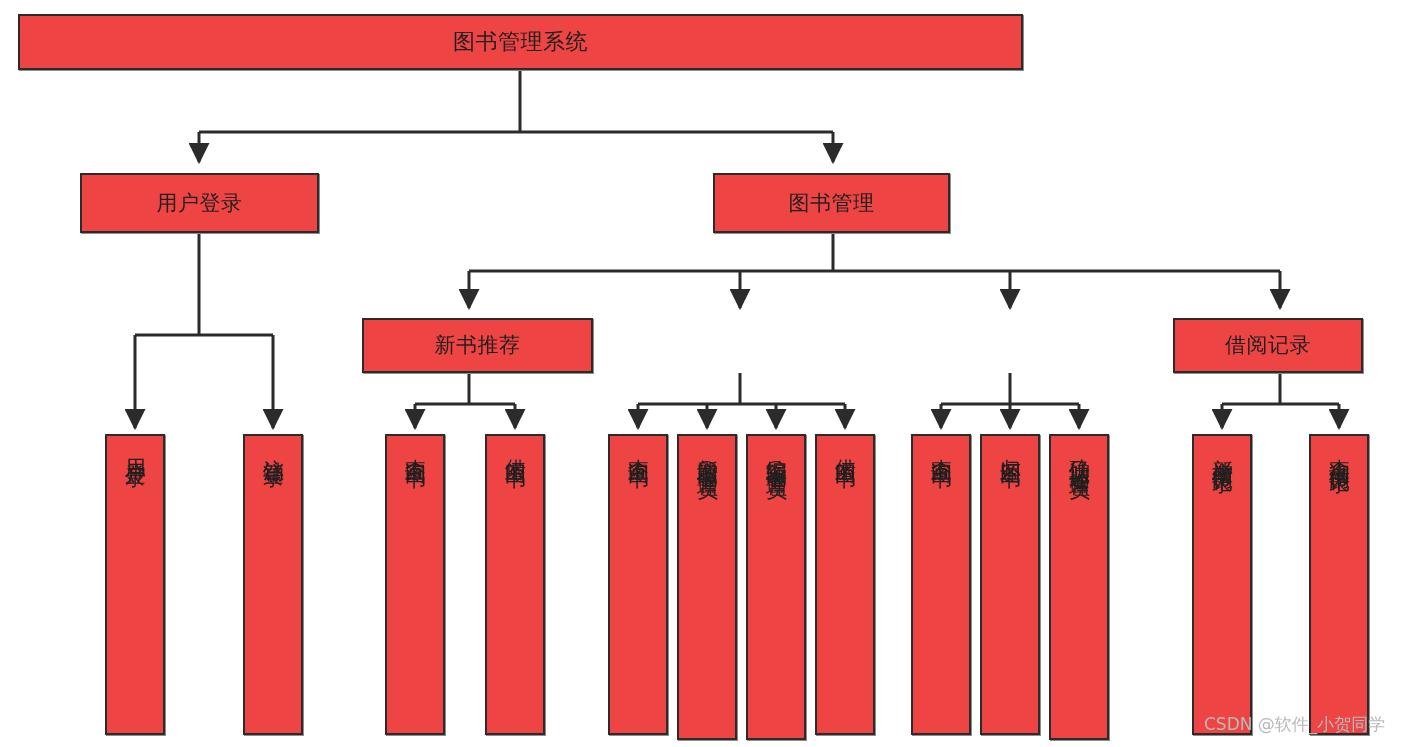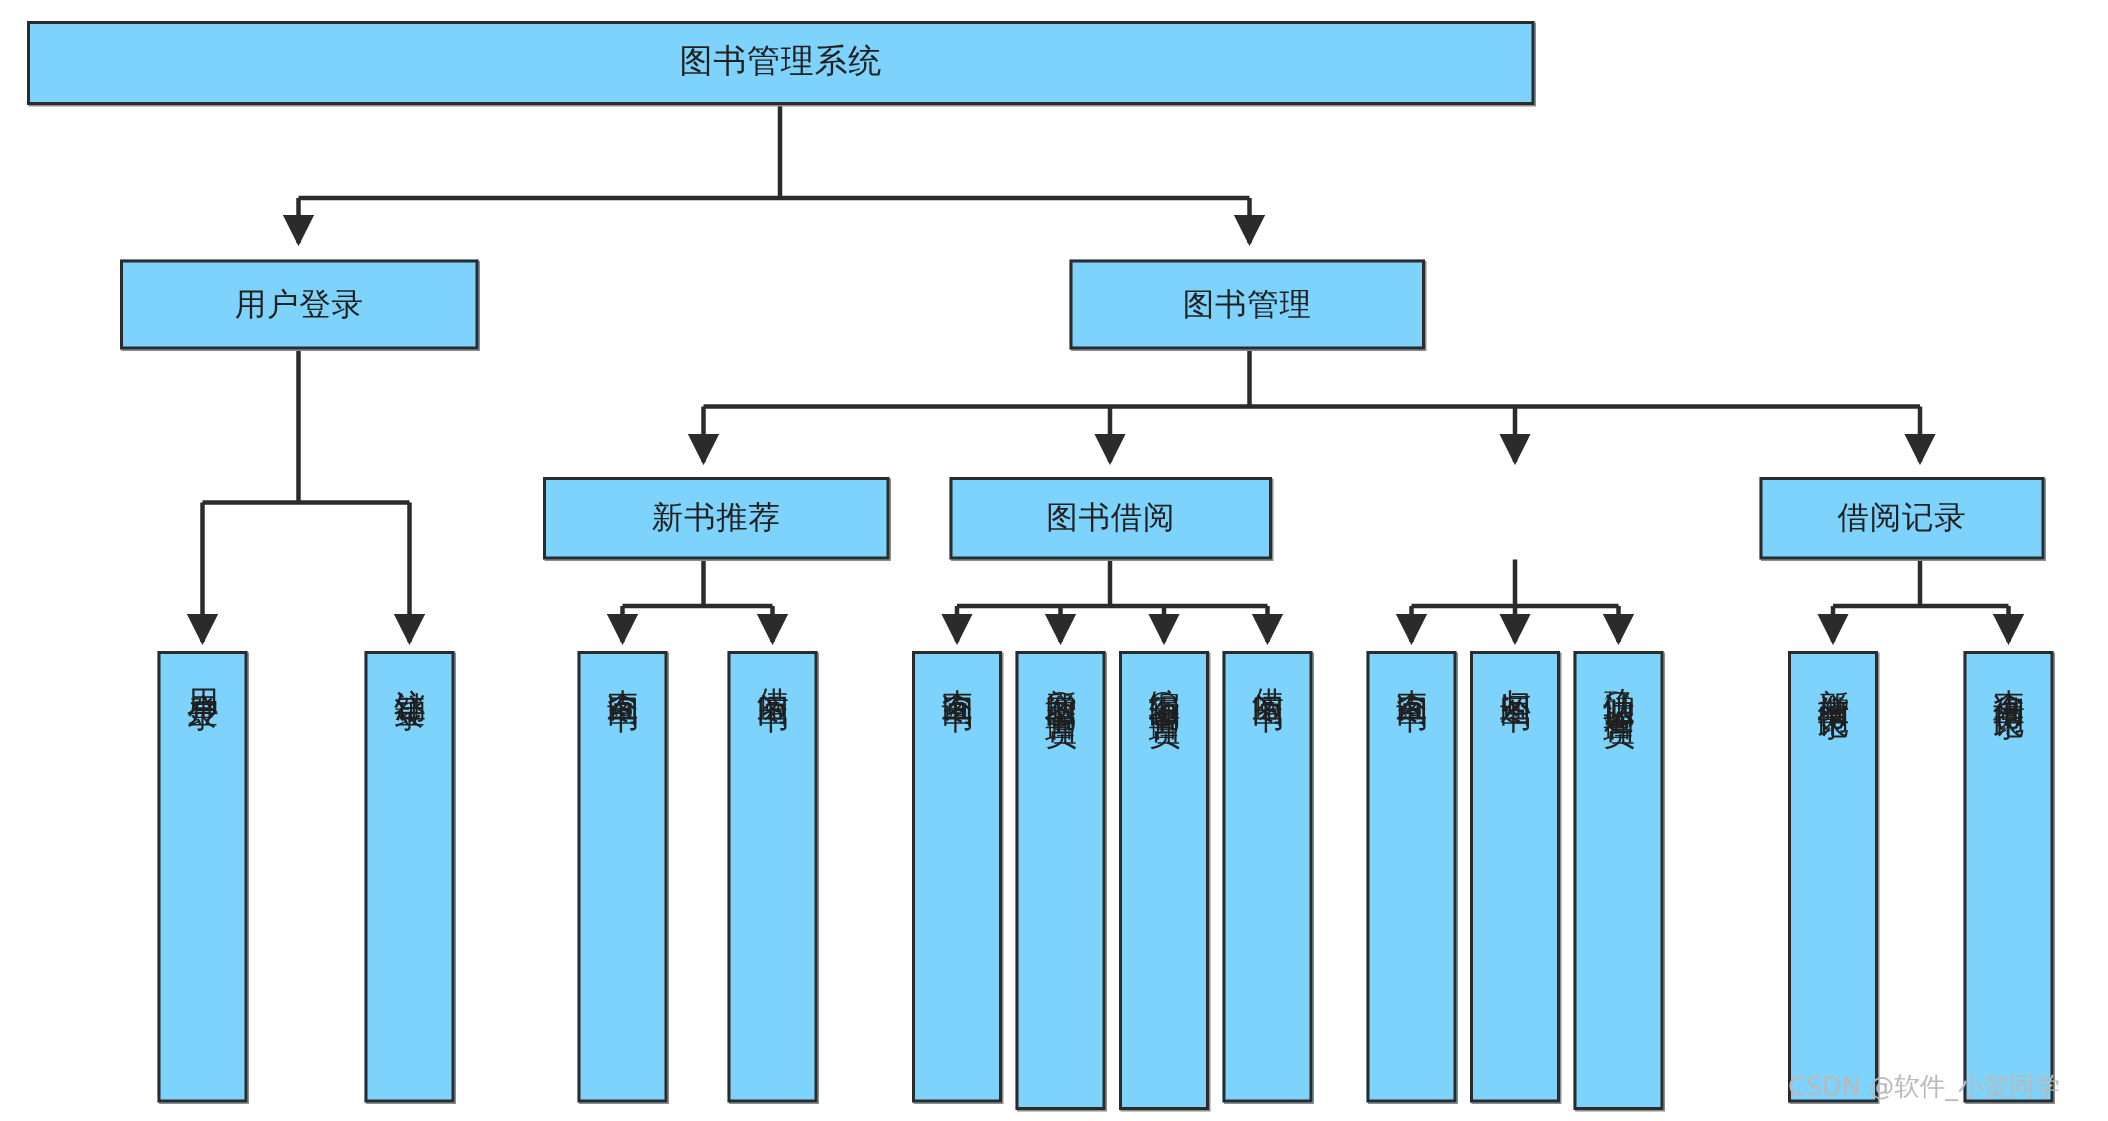--- a/index.html
+++ b/index.html
@@ -23,21 +23,21 @@
     left: 0;
     top: 0;
     width: 1405px;
     height: 747px;
     pointer-events: none;
   }
   .node {
     position: absolute;
     box-sizing: border-box;
     border: 2px solid #2b2b2b;
-    background: #7dd3fc;
+    background: #ef4444;
     display: flex;
     align-items: center;
     justify-content: center;
     box-shadow: 1px 1px 0 0 #8d8d8d;
   }
   .node .label {
     font-size: 21px;
     line-height: 1.18;
     letter-spacing: 0.5px;
     color: #1f1f1f;
@@ -58,20 +58,21 @@
   }
   .node.root .label { font-size: 22px; }
   .watermark {
     position: absolute;
     left: 1192px;
     top: 713px;
     font-size: 17px;
     color: #b9b9b9;
     white-space: nowrap;
     font-family: "DejaVu Sans", "Liberation Sans", sans-serif;
+    padding-left: 12px;
   }
 </style>
 </head>
 <body>
 
 <div id="canvas">
 
   <svg class="edges" viewBox="0 0 1405 747">
     <defs>
       <marker id="arrow" viewBox="0 0 10 10" refX="9" refY="5" markerWidth="7" markerHeight="7" orient="auto-start-reverse">
@@ -129,23 +130,20 @@
   <div class="node" style="left:80px; top:173px; width:239px; height:60px;">
     <span class="label">用户登录</span>
   </div>
   <div class="node" style="left:713px; top:173px; width:237px; height:60px;">
     <span class="label">图书管理</span>
   </div>
 
   <div class="node" style="left:362px; top:318px; width:231px; height:55px;">
     <span class="label">新书推荐</span>
   </div>
-  <div class="node" style="left:633px; top:318px; width:215px; height:55px;">
-    <span class="label">图书借阅</span>
-  </div>
   <div class="node" style="left:1173px; top:318px; width:190px; height:55px;">
     <span class="label">借阅记录</span>
   </div>
 
   <div class="node vertical" style="left:105px; top:434px; width:60px; height:301px;">
     <span class="label">用户登录</span>
   </div>
   <div class="node vertical" style="left:243px; top:434px; width:60px; height:301px;">
     <span class="label">注销登录</span>
   </div>

